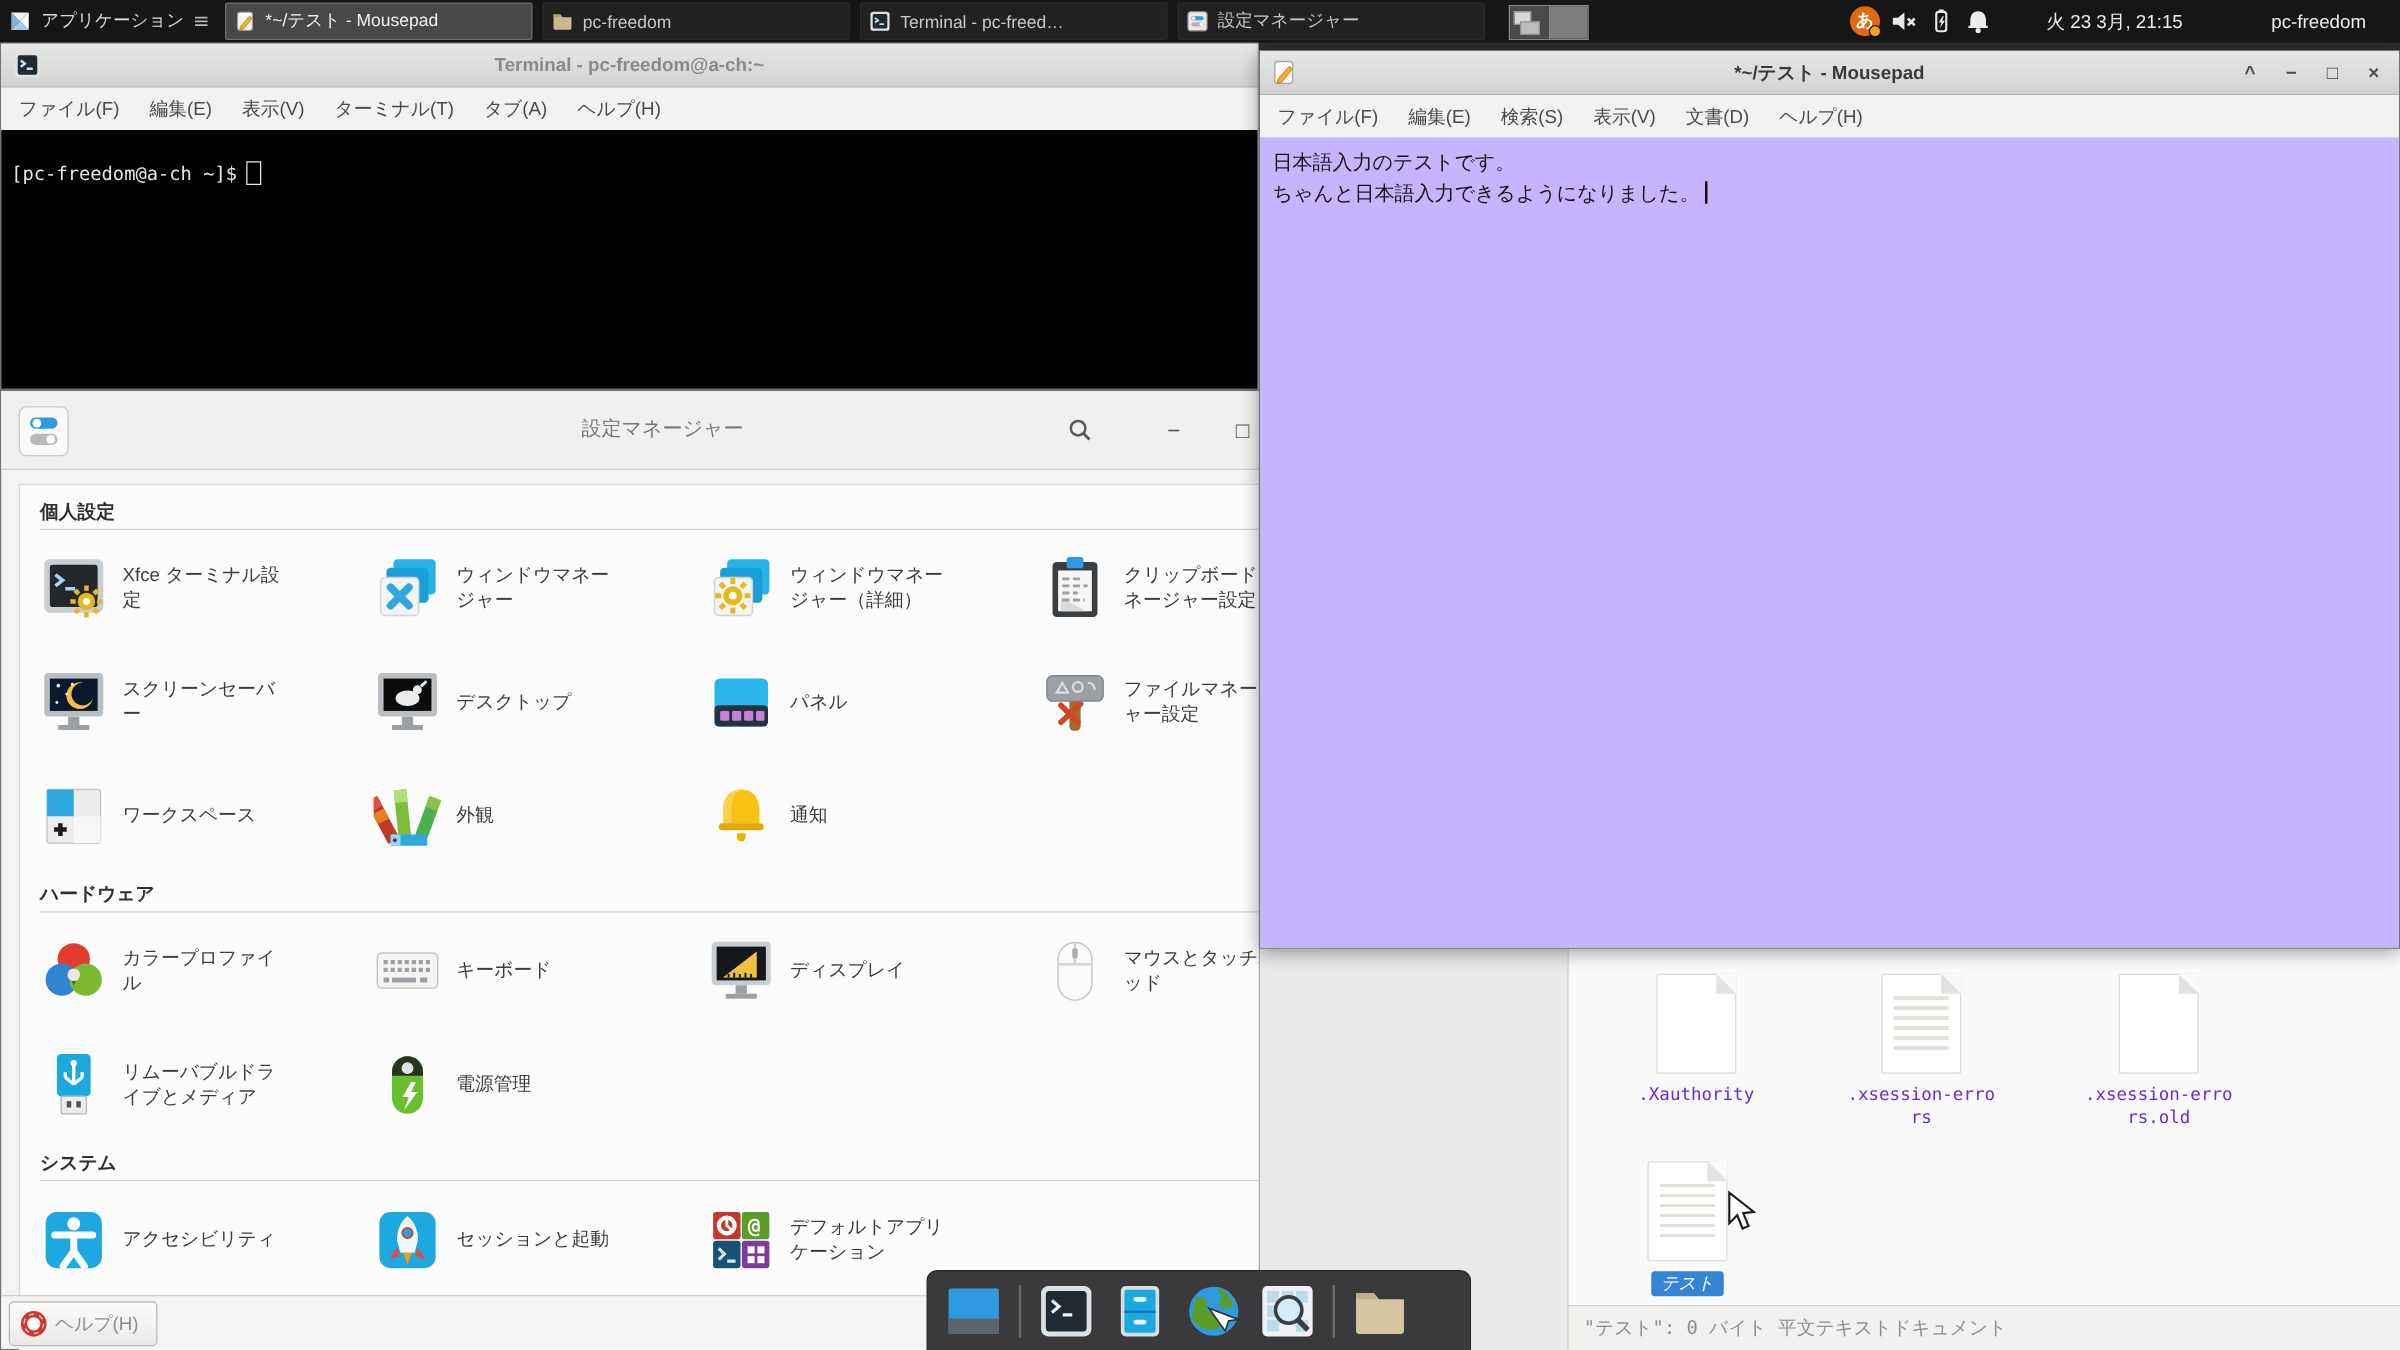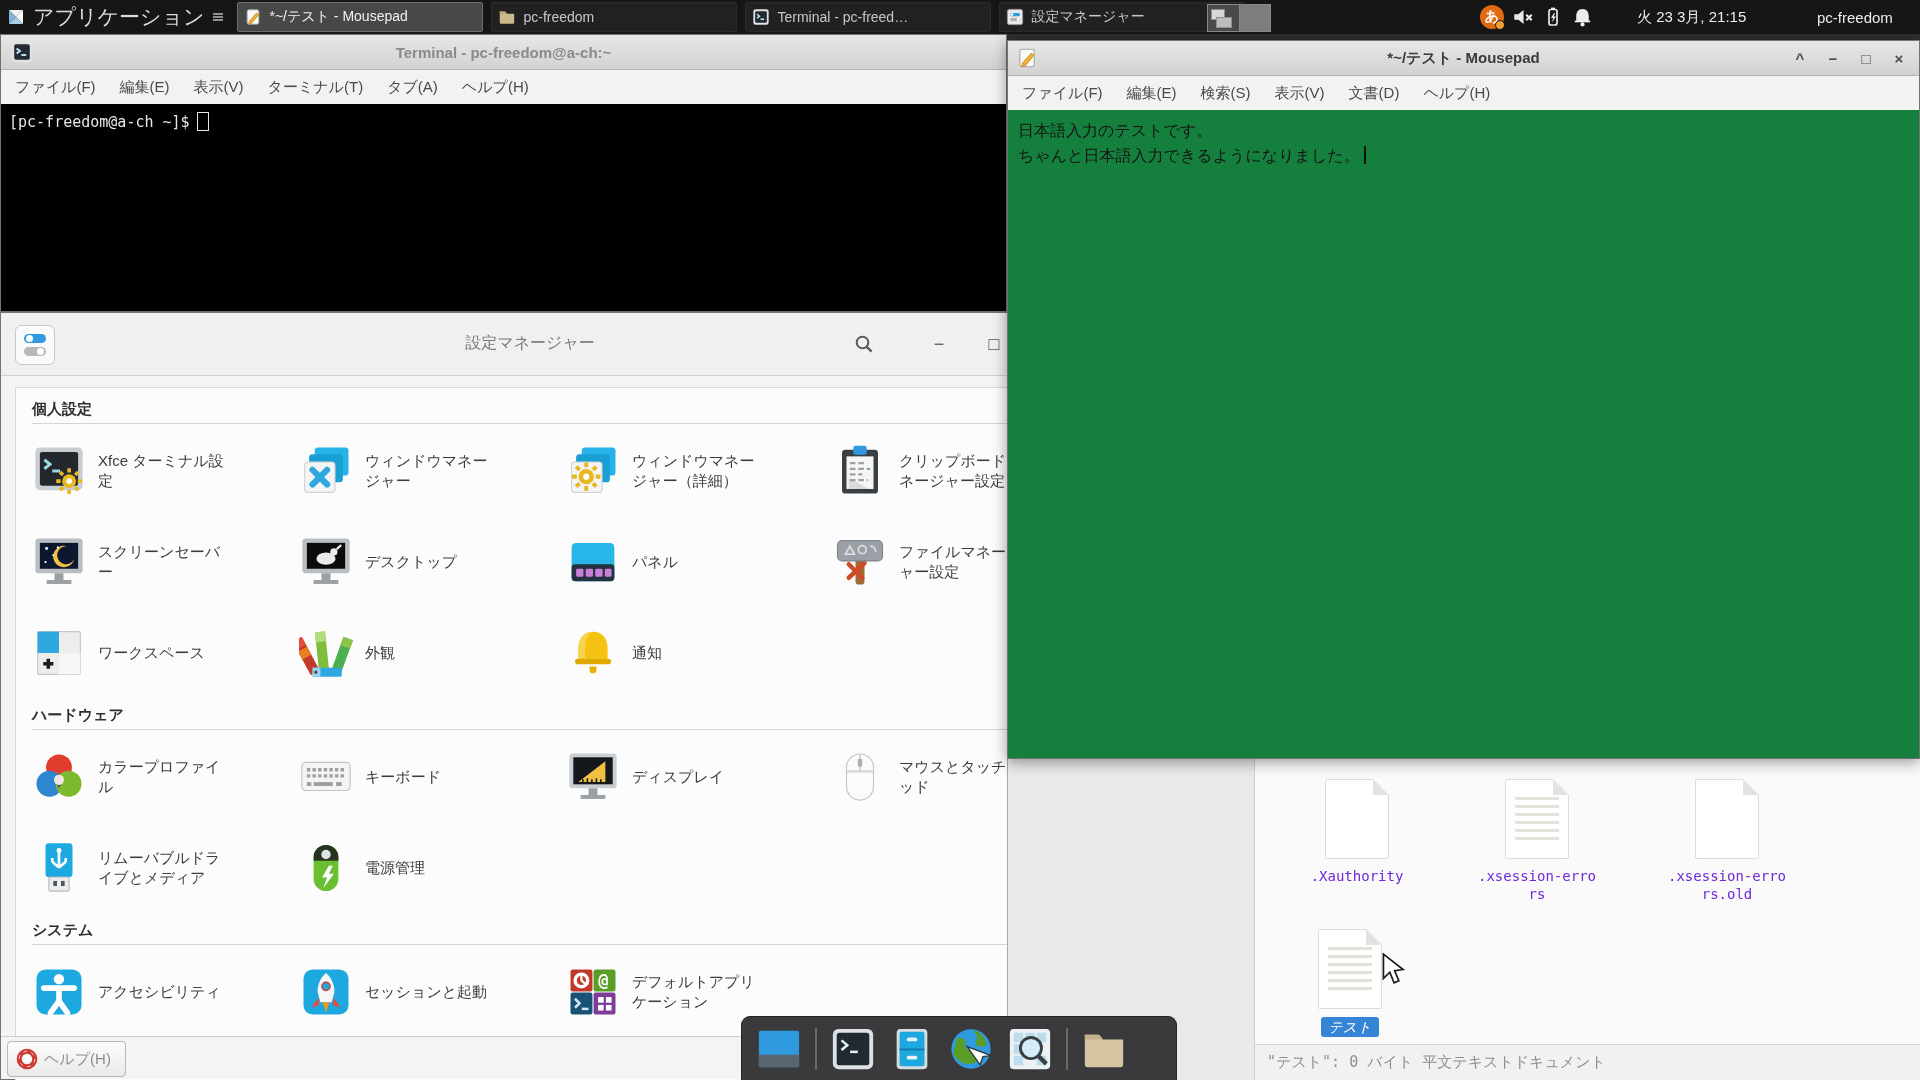--- a/index.html
+++ b/index.html
@@ -3,21 +3,21 @@
 <meta charset="utf-8">
 <style>
   html,body{margin:0;padding:0;background:#2e2e2e;}
   .screen{position:relative;width:1920px;height:1080px;overflow:hidden;background:#2e2e2e;
     font-family:"Liberation Sans","DejaVu Sans",sans-serif;color:#222;}
   .mono{font-family:"DejaVu Sans Mono","Liberation Mono",monospace;}
   svg{display:block;}
 
   
   .panel{position:absolute;left:0;top:0;width:1920px;height:34px;background:#161616;display:flex;align-items:center;z-index:60;}
-  .appmenu{display:flex;align-items:center;gap:7px;height:34px;padding:0 8px 0 6px;color:#dcdcdc;font-size:21px;}
+  .appmenu{display:flex;align-items:center;gap:7px;height:34px;padding:0 8px 0 6px;color:#dcdcdc;font-size:14px;}
   .taskbtn{display:flex;align-items:center;gap:7px;height:28px;width:232px;margin:0 4px;padding:0 6px;border-radius:2px;
     color:#c8c8c8;font-size:14px;white-space:nowrap;overflow:hidden;background:#212121;border:1px solid #2b2b2b;}
   .taskbtn.active{background:#484848;border:1px solid #6e6e6e;color:#f0f0f0;}
   .taskbtn .lbl{overflow:hidden;text-overflow:ellipsis;}
   .pager{position:absolute;left:1207px;top:4px;display:flex;height:26px;border:1px solid #888;}
   .pager .ws{width:31px;height:26px;box-sizing:border-box;}
   .ws1{background:#4a4a4a;position:relative;}
   .ws1 i{position:absolute;background:#d8d8d8;border:1px solid #909090;}
   .ws2{background:#7d7d7d;border-left:1px solid #888;}
   .tray{position:absolute;left:1480px;top:0;height:34px;display:flex;align-items:center;gap:7px;}
@@ -31,21 +31,21 @@
   .window{position:absolute;background:#f4f4f2;border:1px solid #737373;box-sizing:border-box;}
   .titlebar{position:relative;height:34px;background:linear-gradient(#e7e7e5,#d2d2d0);border-bottom:1px solid #b4b4b2;
     display:flex;align-items:center;}
   .titlebar .title{position:absolute;left:0;right:0;text-align:center;font-size:15px;font-weight:bold;}
   .menubar{height:34px;background:#f2f2f0;border-bottom:1px solid #dcdcda;display:flex;align-items:center;padding:0 2px;}
   .menubar span{padding:6px 12px;font-size:15px;color:#4a4a4a;}
 
   
   #terminal-win{left:0;top:34px;width:1007px;height:278px;}
   #terminal-win .title{color:#8a8a8a;}
-  .term-screen{position:absolute;left:0;top:69px;right:0;bottom:0;background:#000;padding:8px 8px;box-sizing:border-box;}
+  .term-screen{position:absolute;left:0;top:69px;right:0;bottom:0;background:#000;padding:25px 8px;box-sizing:border-box;}
   .term-line{color:#e6e6e6;font-size:15px;display:flex;align-items:center;}
   .term-cursor{display:inline-block;width:10px;height:17px;border:1px solid #e6e6e6;margin-left:7px;}
 
   
   #settings-win{left:0;top:312px;width:1060px;height:768px;z-index:5;}
   .s-titlebar{position:relative;height:62px;background:#f0f0ee;border-bottom:1px solid #cfcfcd;}
   .s-titlebar .title{position:absolute;left:0;right:0;top:20px;text-align:center;font-size:16px;color:#777;}
   .s-appicon{position:absolute;left:14px;top:12px;width:38px;height:38px;background:#fafafa;border:1px solid #c8c8c6;border-radius:6px;
     display:flex;flex-direction:column;gap:4px;align-items:center;justify-content:center;}
   .s-appicon .tg{width:22px;height:9px;border-radius:5px;position:relative;}
@@ -65,21 +65,21 @@
   .s-item .slabel{width:128px;font-size:15px;color:#3c3c3c;line-height:1.35;}
   .helpbar{position:absolute;left:0;right:0;bottom:0;height:42px;background:#f4f4f2;border-top:1px solid #cfcfcd;}
   .help-btn{position:absolute;left:6px;top:4px;height:34px;padding:0 14px 0 8px;display:flex;align-items:center;gap:6px;
     background:linear-gradient(#fcfcfc,#e9e9e7);border:1px solid #b8b8b6;border-radius:4px;color:#8d8d8b;font-size:15px;}
 
   
   #mousepad-win{left:1007px;top:40px;width:913px;height:719px;z-index:30;box-shadow:0 3px 14px rgba(0,0,0,.4);}
   #mousepad-win .title{color:#3a3a3a;}
   .wbtns{position:absolute;right:8px;top:0;height:34px;display:flex;align-items:center;gap:9px;}
   .wbtn{width:24px;height:24px;display:flex;align-items:center;justify-content:center;color:#4c4c4c;font-size:15px;font-weight:bold;}
-  .edit-area{position:absolute;left:0;top:69px;right:0;bottom:0;background:#15803d;padding:8px 10px;box-sizing:border-box;
+  .edit-area{position:absolute;left:0;top:69px;right:0;bottom:0;background:#c4b5fd;padding:8px 10px;box-sizing:border-box;
     font-size:16px;color:#141414;line-height:25px;}
   .caret{display:inline-block;width:2px;height:18px;background:#111;vertical-align:-3px;margin-left:4px;}
 
   
   #fm-win{position:absolute;left:1007px;top:759px;width:913px;height:321px;background:#fafafa;border-left:1px solid #a8a8a6;
     box-sizing:border-box;z-index:10;}
   .fm-side{position:absolute;left:0;top:0;width:246px;height:321px;background:#e9e9e7;border-right:1px solid #cfcfcd;}
   .fm-view{position:absolute;left:247px;top:0;right:0;bottom:35px;background:#fafafa;}
   .fm-status{position:absolute;left:247px;right:0;bottom:0;height:35px;background:#f1f1ef;border-top:1px solid #d4d4d2;
     display:flex;align-items:center;padding-left:12px;font-size:15px;color:#8e8e8c;}

